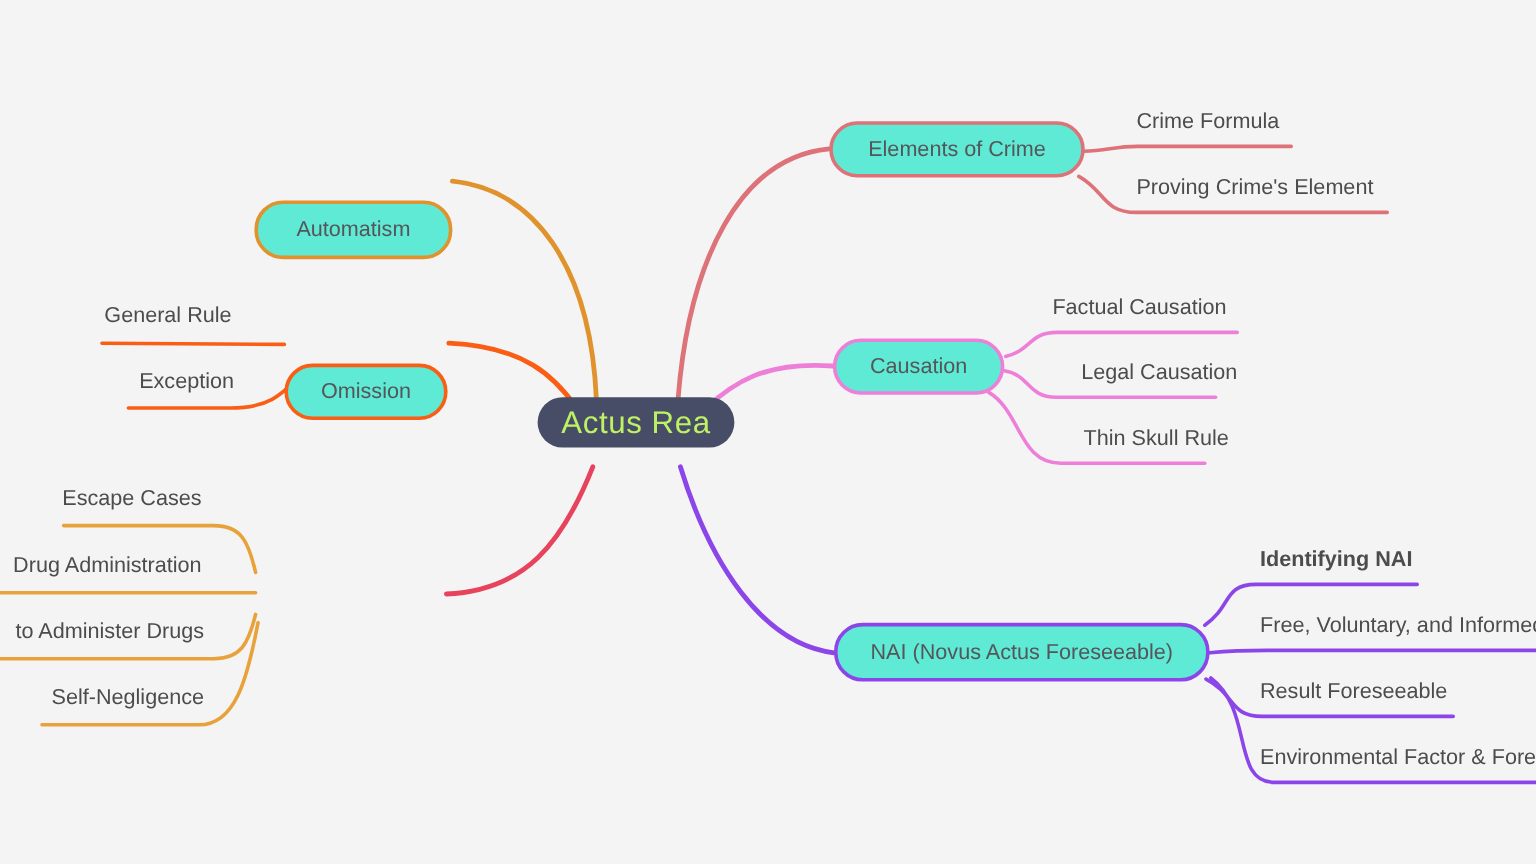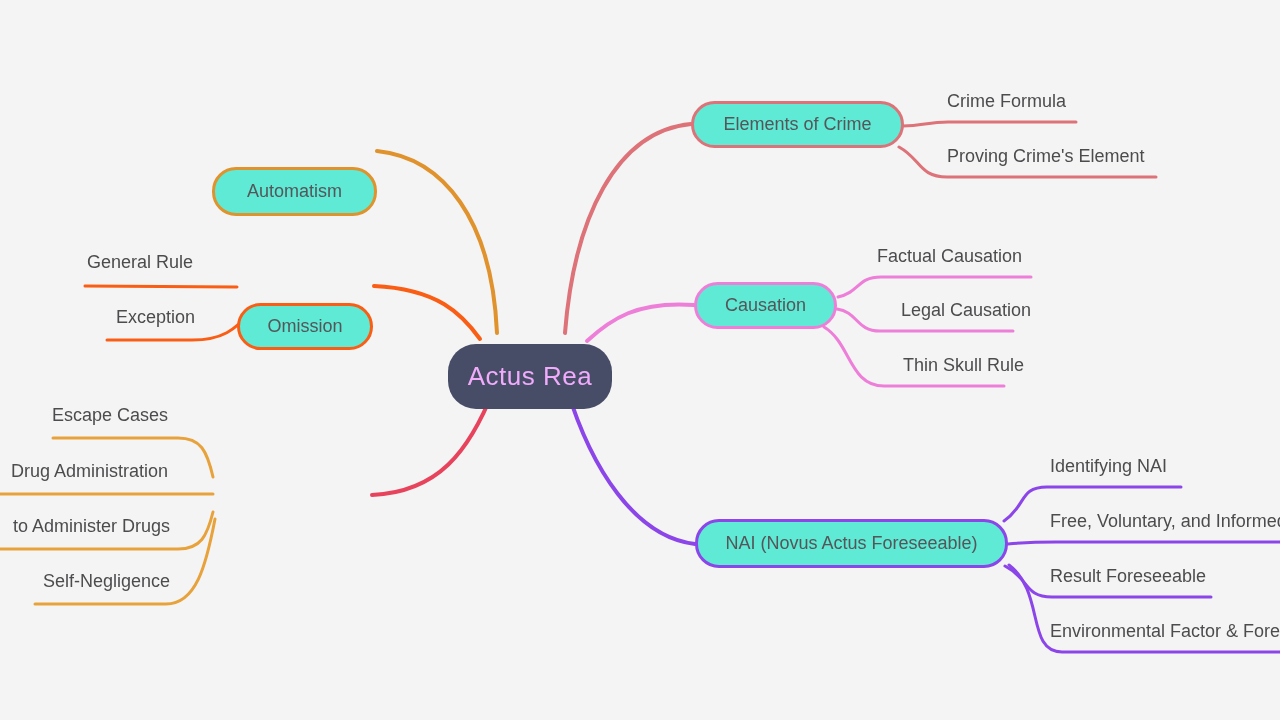--- a/index.html
+++ b/index.html
@@ -58,21 +58,21 @@
     <path class="leafline" d="M838,297 C860,292 857,277 881,277 H1031" stroke="#ee7fd9"></path>
     <path class="leafline" d="M837,309 C858,312 856,331 880,331 H1013" stroke="#ee7fd9"></path>
     <path class="leafline" d="M824,327 C851,343 849,386 884,386 H1004" stroke="#ee7fd9"></path>
 
     <path class="leafline" d="M1004,521 C1027,505 1019,487 1047,487 H1181" stroke="#8b45e8"></path>
     <path class="leafline" d="M1008,544 C1030,542 1035,542 1056,542 H1285" stroke="#8b45e8"></path>
     <path class="leafline" d="M1005,566 C1030,579 1024,597 1052,597 H1211" stroke="#8b45e8"></path>
     <path class="leafline" d="M1009,565 C1045,592 1026,652 1062,652 H1285" stroke="#8b45e8"></path>
   </svg>
 
-  <div class="node" id="center-node" style="left: 448px; top: 344px; width: 164px; height: 65px; background-color: rgb(71, 77, 102); color: #f0abfc;">
+  <div class="node" id="center-node" style="left: 448px; top: 331px; width: 164px; height: 42px; background-color: rgb(71, 77, 102); color: #bef264;">
     <span class="nlabel">Actus Rea</span>
   </div>
 
   <div class="node" style="left: 212px; top: 127px; width: 165px; height: 49px; border-color: rgb(224, 146, 44); margin-top: 40px;">
     <span class="nlabel">Automatism</span>
   </div>
 
   <div class="node" style="left: 237px; top: 263px; width: 136px; height: 47px; border-color: rgb(250, 93, 20); margin-top: 40px;">
     <span class="nlabel">Omission</span>
   </div>
@@ -98,18 +98,18 @@
   <div class="leaf l" style="right:1110px;top:515px;">to Administer Drugs</div>
   <div class="leaf l" style="right:1110px;top:570px;">Self-Negligence</div>
 
   <div class="leaf r" style="left:947px;top:90px;">Crime Formula</div>
   <div class="leaf r" style="left:947px;top:145px;">Proving Crime's Element</div>
 
   <div class="leaf r" style="left:877px;top:245px;">Factual Causation</div>
   <div class="leaf r" style="left:877px;top:299px;margin-left:24px;">Legal Causation</div>
   <div class="leaf r" style="left:880px;top:354px;margin-left:23px;">Thin Skull Rule</div>
 
-  <div class="leaf r" style="left:1050px;top:455px;">Identifying NAI</div>
+  <div class="leaf r" style="left:1050px;top:455px;font-weight:bold;">Identifying NAI</div>
   <div class="leaf r" style="left:1050px;top:510px;">Free, Voluntary, and Informed</div>
   <div class="leaf r" style="left:1050px;top:565px;">Result Foreseeable</div>
   <div class="leaf r" style="left:1050px;top:620px;">Environmental Factor &amp; Foreseeability</div>
 
 </div>
 
 </body></html>

